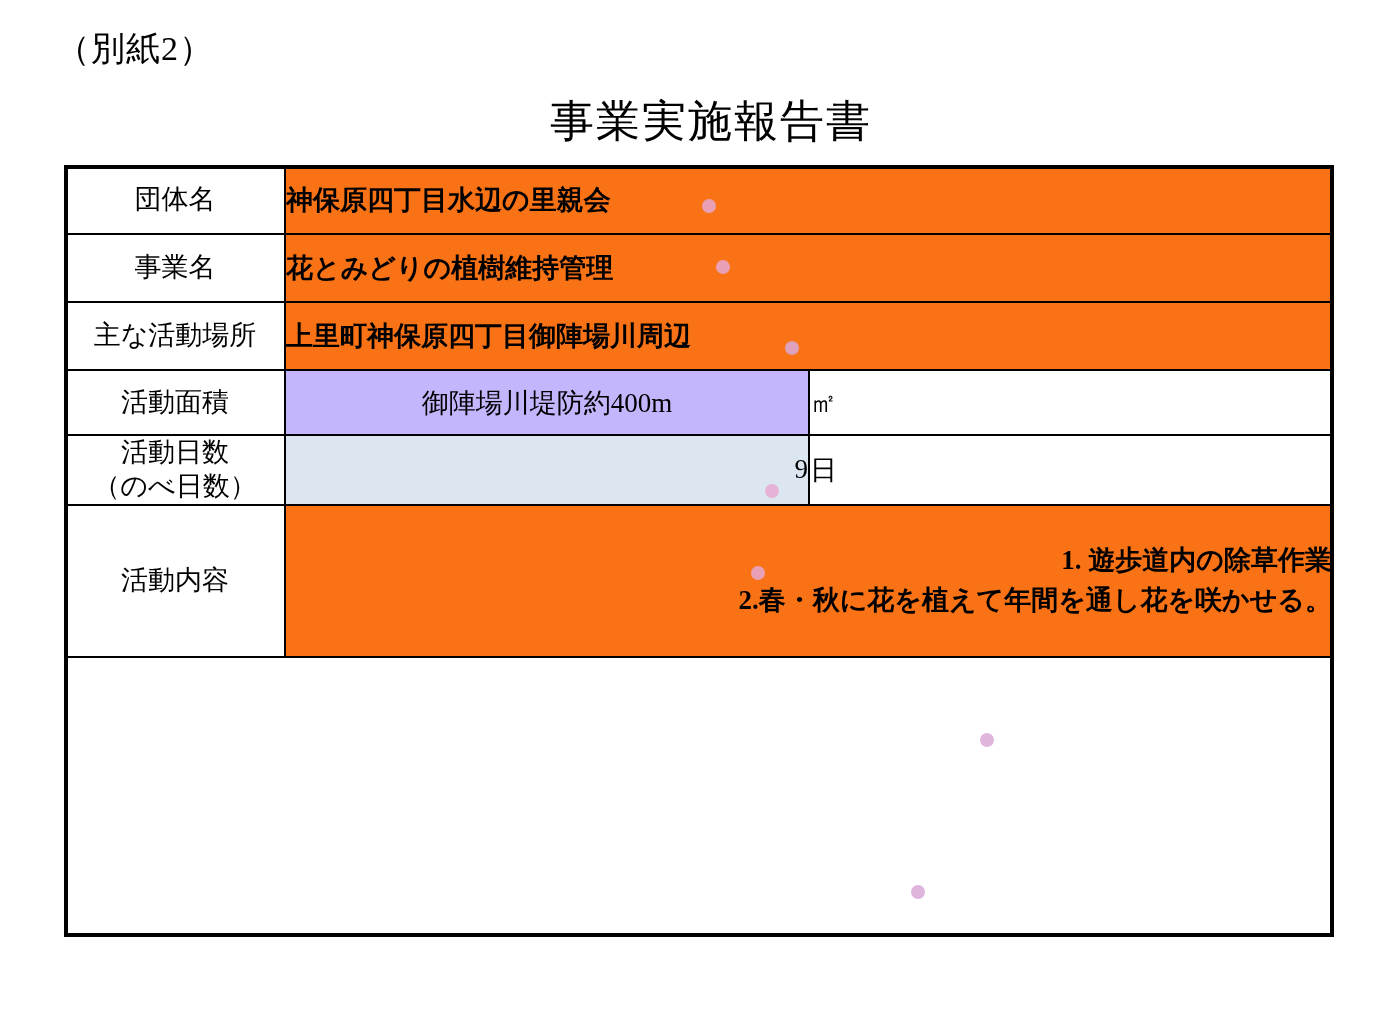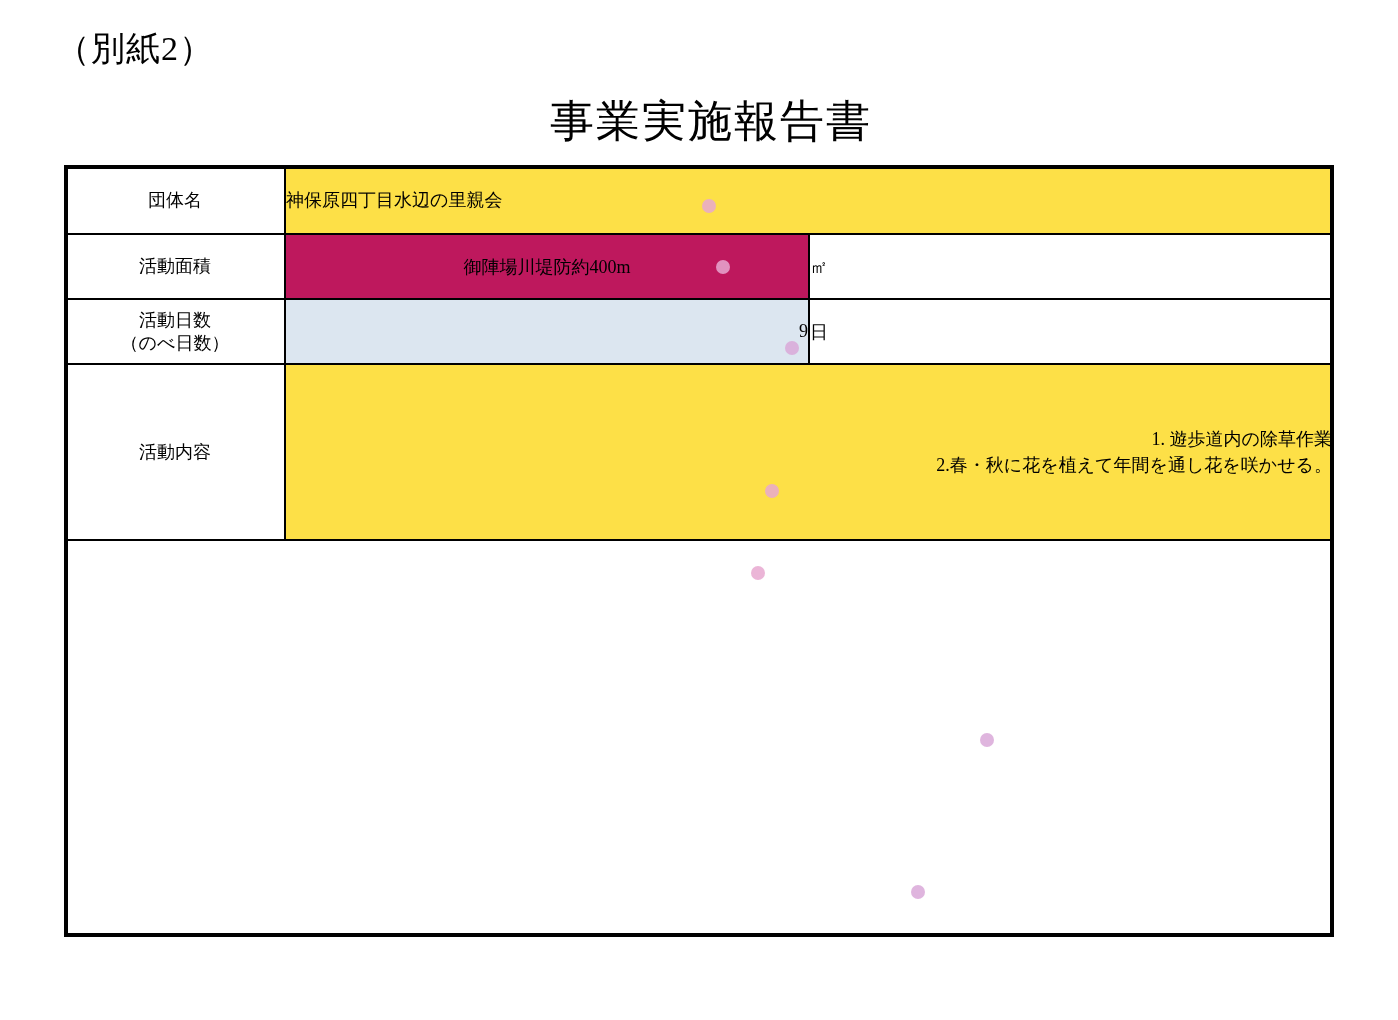--- a/index.html
+++ b/index.html
@@ -41,69 +41,70 @@
   table.report {
     position: absolute;
     left: 64px;
     top: 165px;
     width: 1270px;
     border-collapse: collapse;
     table-layout: fixed;
   }
   table.report td {
     border: 2px solid #000000;
-    font-size: 18px;
+    font-size: 27px;
     vertical-align: middle;
     padding: 0;
   }
   .outer-frame {
     position: absolute;
     left: 64px;
     top: 165px;
     width: 1270px;
     height: 772px;
     border: 4px solid #000000;
     box-sizing: border-box;
     pointer-events: none;
   }
   td.label {
     width: 218px;
     text-align: center;
     line-height: 1.25;
     padding: 4px 6px;
   }
   td.value {
-    background: #fde047;
+    background: #f97316;
     padding: 6px 12px;
+    font-weight: bold;
   }
   td.num {
     background: #dce6f0;
     text-align: right;
     padding-right: 8px;
   }
   td.unit {
     background: #ffffff;
     width: 700px;
     padding-left: 8px;
     text-align: left;
   }
   .row-h1 { height: 68px; }
   .row-h2 { height: 65px; }
-  .row-h3 { height: 176px; }
+  .row-h3 { height: 152px; }
   .row-h4 { height: 140px; }
   .multiline {
     line-height: 1.45;
     white-space: pre-line;
     text-align: right;
   }
   .label-2line {
     line-height: 1.2;
   }
   .area-value {
-    background: #be185d;
+    background: #c4b5fd;
     text-align: center;
     padding: 0 10px;
     width: 330px;
   }
   .area-unit {
     background: #ffffff;
     padding-left: 8px;
   }
   .dot {
     position: absolute;
@@ -121,20 +122,28 @@
 <div class="page">
 
   <div class="doc-tag">（別紙2）</div>
   <div class="doc-title">事業実施報告書</div>
 
   <table class="report">
     <tbody>
       <tr class="row-h1">
         <td class="label">団体名</td>
         <td class="value" colspan="2">神保原四丁目水辺の里親会</td>
+      </tr>
+      <tr class="row-h1">
+        <td class="label">事業名</td>
+        <td class="value" colspan="2">花とみどりの植樹維持管理</td>
+      </tr>
+      <tr class="row-h1">
+        <td class="label">主な活動場所</td>
+        <td class="value" colspan="2">上里町神保原四丁目御陣場川周辺</td>
       </tr>
       <tr class="row-h2">
         <td class="label">活動面積</td>
         <td class="area-value">御陣場川堤防約400m</td>
         <td class="area-unit">㎡</td>
       </tr>
       <tr class="row-h2">
         <td class="label label-2line multiline">活動日数
 （のべ日数）</td>
         <td class="num">9</td>

